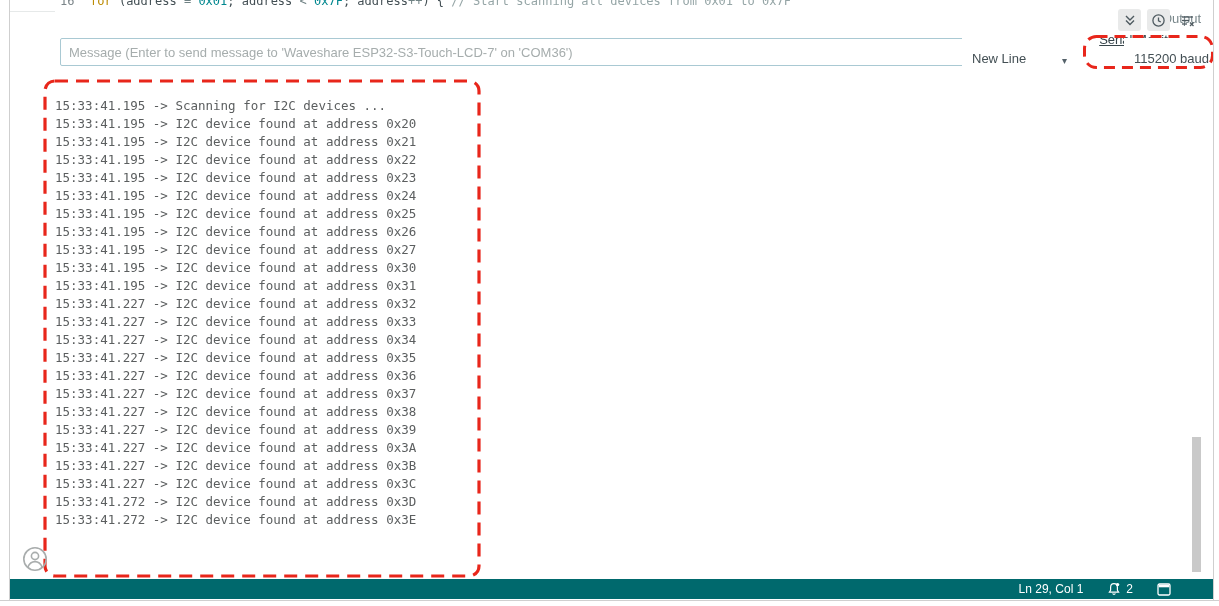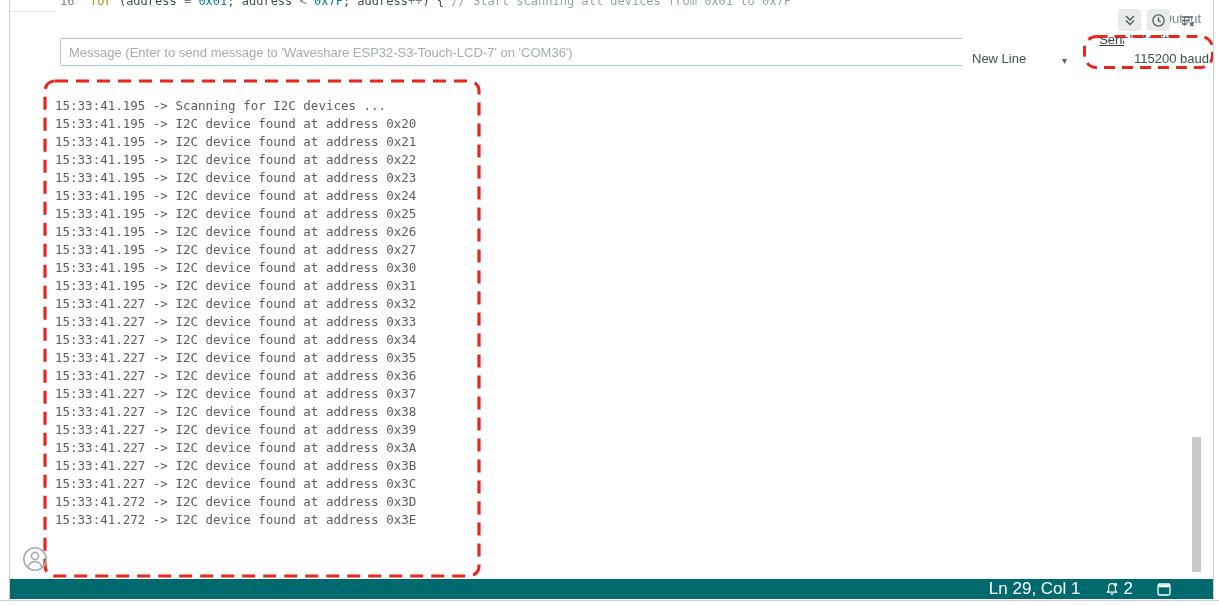--- a/index.html
+++ b/index.html
@@ -46,21 +46,21 @@
   
   .anno { position:absolute; pointer-events:none; }
 
   
   .scroll-thumb { position:absolute; left:1192px; top:437px; width:9px; height:135px; background:#c9c9c9; cursor:pointer; }
 
   
   .account-btn { position:absolute; left:21px; top:545px; width:28px; height:28px; border:none; background:transparent; cursor:pointer; padding:0; }
 
   
-  .statusbar { position:absolute; left:10px; top:579px; width:1203px; height:20px; background:#00696d; display:flex; align-items:center; justify-content:flex-end; gap:0; color:#ffffff; font-size:17px; padding-right:30px; }
+  .statusbar { position:absolute; left:10px; top:579px; width:1203px; height:20px; background:#00696d; display:flex; align-items:center; justify-content:flex-end; gap:0; color:#ffffff; font-size:12px; padding-right:30px; }
   .sb-item { display:flex; align-items:center; gap:5px; padding:0 12px; height:100%; cursor:pointer; white-space:nowrap; }
   .sb-item svg { display:block; }
 </style>
 </head>
 <body>
 
 <div class="app">
 
   <div class="editor-sliver">
     <span class="editor-gutter">16</span>

